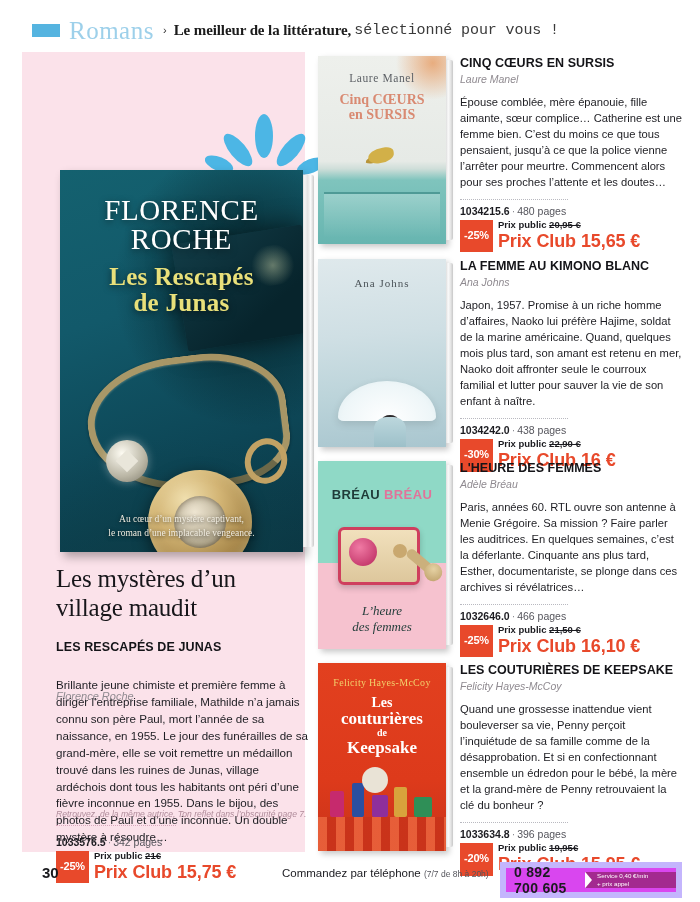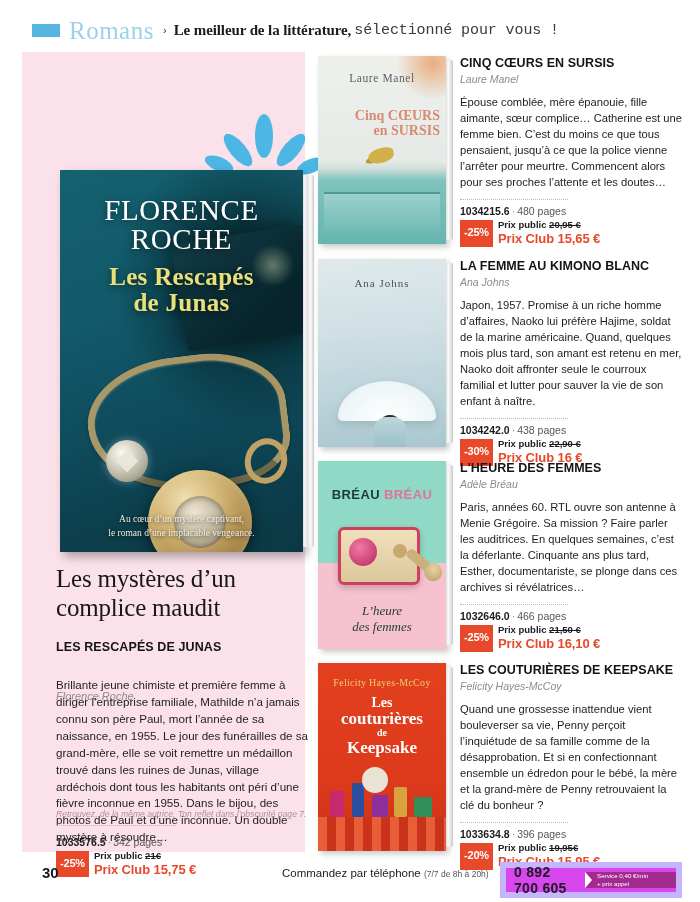--- a/index.html
+++ b/index.html
@@ -86,42 +86,42 @@
   .ref-line{font-size:10.5px;color:#1b1b20;}
   .ref-line b{font-weight:bold;}
   .ref-sep{color:#8e8e95;margin:0 2px;}
   .ref-pages{color:#55555c;}
   .price-row{display:flex;align-items:stretch;margin-top:3px;}
   .badge{background:#e8492b;color:#ffffff;font-size:11px;font-weight:bold;
      padding:3px 4px 4px 4px;line-height:1.05;display:flex;align-items:center;letter-spacing:-.2px;}
   .price-col{margin-left:5px;display:flex;flex-direction:column;justify-content:center;}
   .p-public{font-size:9.5px;color:#1b1b20;font-weight:bold;line-height:1.15;}
   .p-public .strike{text-decoration:line-through;text-decoration-color:#1b1b20;}
-  .p-club{font-size:13px;color:#e8492b;font-weight:bold;line-height:1.18;letter-spacing:-.1px;}
+  .p-club{font-size:18px;color:#e8492b;font-weight:bold;line-height:1.18;letter-spacing:-.1px;}
 
   
   .item{position:absolute;left:318px;width:364px;}
   .item-cover{position:absolute;left:0;top:0;width:128px;height:188px;box-shadow:3px 3px 6px rgba(0,0,0,.22);}
   .cov-pages{position:absolute;right:-7px;top:4px;width:8px;height:180px;
      background:linear-gradient(90deg,#d2d2d2,#fafafa 40%,#e6e6e6 70%,#c8c8c8);border-radius:0 2px 2px 0;}
   .cov-face{position:absolute;inset:0;overflow:hidden;}
   .item-body{position:absolute;left:142px;top:0;width:222px;}
   .it-title{font-size:12.5px;font-weight:bold;color:#141418;line-height:1.16;letter-spacing:.05px;}
   .it-auth{font-size:10.5px;font-style:italic;color:#8f8a90;margin-top:2px;}
   .it-desc{font-size:11.2px;line-height:1.44;color:#1d1d22;margin-top:9px;}
   .it-dots{border-top:1px dotted #b9b9c0;width:108px;margin-top:9px;}
   .it-ref{margin-top:5px;}
 
   
   .cov1{background:linear-gradient(180deg,#eef0ec 0%,#e6eae6 56%,#cfded9 60%,#7fc4bd 66%,#67b5b0 100%);}
   .cov1 .branch{position:absolute;right:-6px;top:-6px;width:64px;height:52px;
      background:radial-gradient(circle at 70% 25%,rgba(230,150,90,.75),rgba(230,150,90,0) 62%);}
   .cov1 .c1-auth{position:absolute;left:0;right:0;top:16px;text-align:center;
      font-family:"Liberation Serif", serif;font-size:11.5px;color:#5d6166;letter-spacing:.6px;}
-  .cov1 .c1-t{position:absolute;left:6px;right:6px;top:52px;text-align:right;
+  .cov1 .c1-t{position:absolute;left:6px;right:6px;top:36px;text-align:center;
      font-family:"Liberation Serif", serif;font-weight:bold;font-size:14px;line-height:1.08;color:#d98a72;}
   .cov1 .bird{position:absolute;left:50px;top:92px;width:26px;height:15px;background:#d2b048;
      border-radius:60% 30% 55% 40%;transform:rotate(-8deg);box-shadow:-7px 3px 0 -4px #b8953a;}
   .cov1 .table{position:absolute;left:6px;right:6px;bottom:6px;height:44px;
      border-top:2px solid #4f9a96;background:linear-gradient(180deg,rgba(255,255,255,.25),rgba(255,255,255,0));}
 
   
   .cov2{background:linear-gradient(175deg,#dfe9ec 0%,#cfdfe4 40%,#bcd4da 70%,#a9c6cf 100%);}
   .cov2 .c2-auth{position:absolute;left:0;right:0;top:18px;text-align:center;
      font-family:"Liberation Serif", serif;font-size:11px;color:#4b5358;letter-spacing:1px;}
@@ -223,21 +223,21 @@
           <div>Les Rescapés</div>
           <div>de Junas</div>
         </div>
         <div class="feat-tag">
           <div>Au cœur d’un mystère captivant,</div>
           <div>le roman d’une implacable vengeance.</div>
         </div>
       </div>
     </div>
 
-    <div class="feat-head">Les mystères d’un complice maudit</div>
+    <div class="feat-head">Les mystères d’un village maudit</div>
     <div class="feat-sub">LES RESCAPÉS DE JUNAS</div>
     <div class="feat-auth">Florence Roche</div>
     <div class="feat-desc">Brillante jeune chimiste et première femme à diriger l’entreprise familiale, Mathilde n’a jamais connu son père Paul, mort l’année de sa naissance, en 1955. Le jour des funérailles de sa grand-mère, elle se voit remettre un médaillon trouvé dans les ruines de Junas, village ardéchois dont tous les habitants ont péri d’une fièvre inconnue en 1955. Dans le bijou, des photos de Paul et d’une inconnue. Un double mystère à résoudre…</div>
     <div class="feat-note">Retrouvez, de la même autrice, Ton reflet dans l’obscurité page 7.</div>
     <div class="feat-dots"></div>
 
     <div class="feat-ref">
       <div class="ref-line">
         <b>1033576.5</b><span class="ref-sep">·</span><span class="ref-pages">342 pages</span>
       </div>

